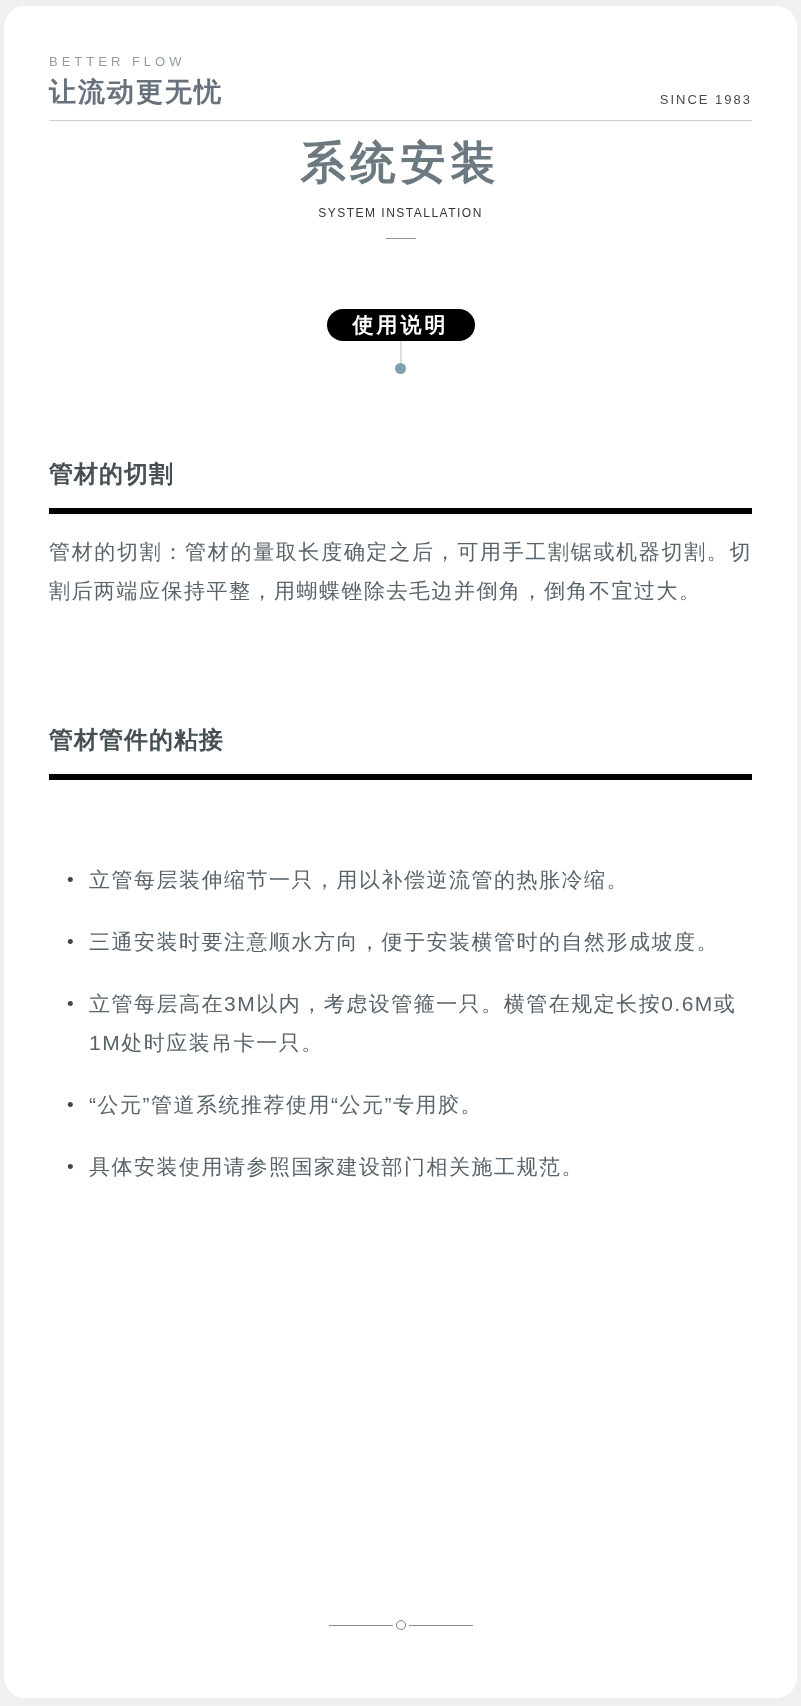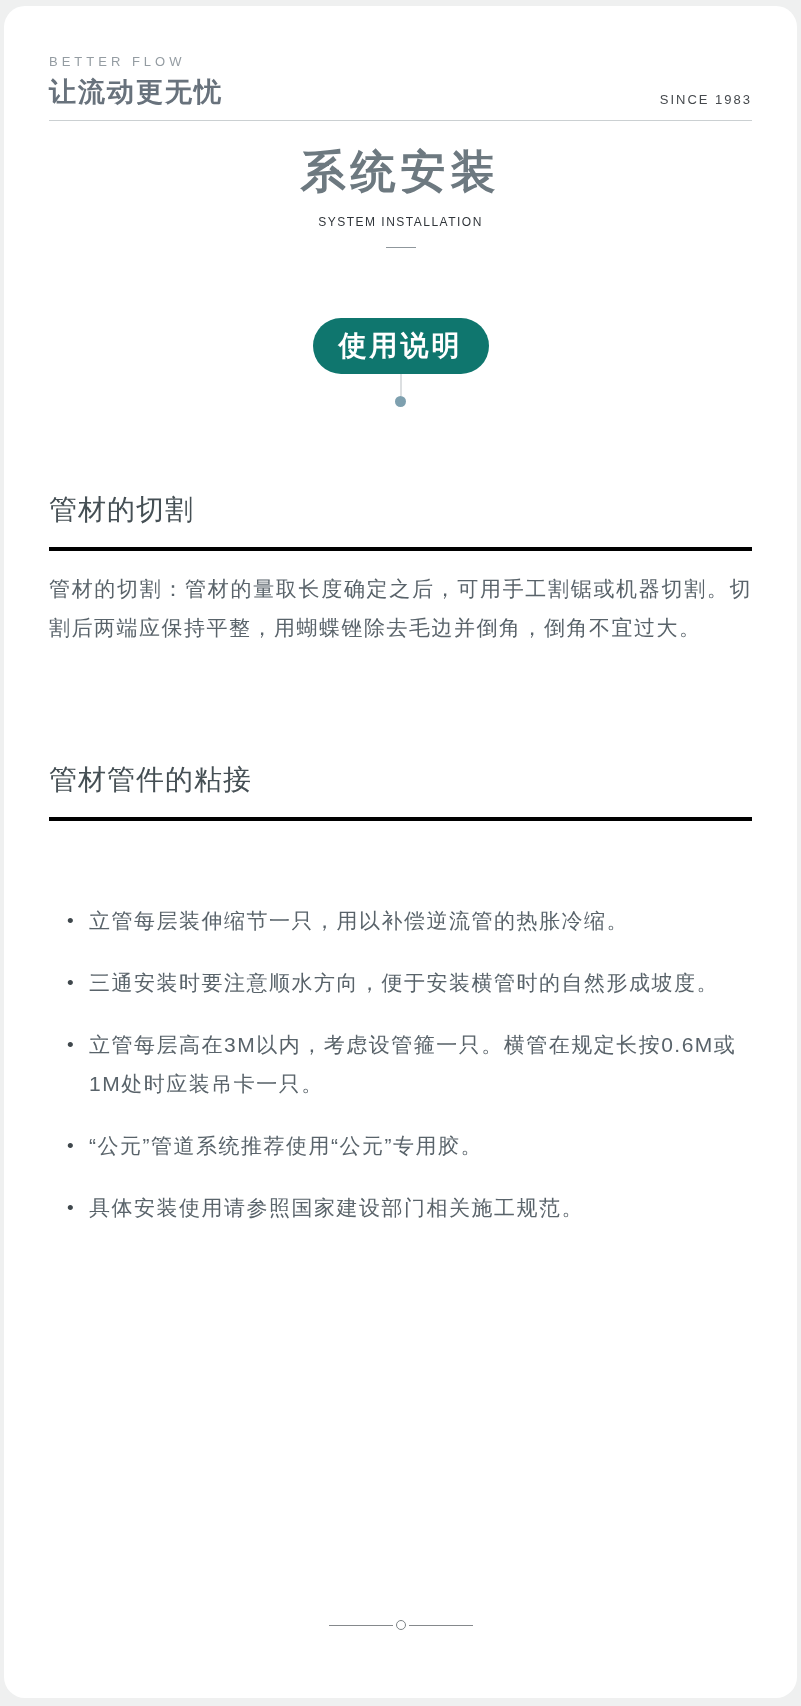--- a/index.html
+++ b/index.html
@@ -31,45 +31,45 @@
   .tagline{
     font-size:13px;letter-spacing:4px;color:#949ca2;margin-bottom:5px;
   }
   .logo{
     font-size:27px;font-weight:700;color:#68727c;letter-spacing:2px;
   }
   .since{
     font-size:13px;letter-spacing:2px;color:#45494d;padding-bottom:3px;
   }
   
-  .hero{text-align:center;margin-top:21px;}
+  .hero{text-align:center;margin-top:12px;}
   .hero h1{
     margin:0;font-size:45px;font-weight:700;color:#6d7980;letter-spacing:5px;
   }
   .subtitle{
     margin-top:13px;font-size:12px;letter-spacing:1.5px;color:#30353a;
   }
   .hero-divider{
     width:30px;height:1px;background:#8f979c;margin:18px auto 0 auto;
   }
   
   .badge-wrap{display:flex;flex-direction:column;align-items:center;margin-top:70px;}
   .badge{
-    background:#0f766e;color:#ffffff;
-    font-size:28px;font-weight:700;letter-spacing:3px;
-    padding:15px 26px;border-radius:30px;line-height:26px;
+    background:#000000;color:#ffffff;
+    font-size:21px;font-weight:700;letter-spacing:3px;
+    padding:3px 26px;border-radius:30px;line-height:26px;
   }
   .connector{width:2px;height:22px;background:#dcdfe1;}
   .dot{width:11px;height:11px;border-radius:50%;background:#7ea0af;}
   
   .content-section{margin-top:84px;}
   .content-section.second{margin-top:114px;}
   .content-section h2{
-    margin:0;font-size:28px;font-weight:400;color:#454f54;letter-spacing:1px;
-    padding-bottom:18px;border-bottom:4px solid #000000;
+    margin:0;font-size:24px;font-weight:700;color:#454f54;letter-spacing:1px;
+    padding-bottom:18px;border-bottom:6px solid #000000;
   }
   .content-section p{
     margin:18px 0 0 0;
     font-size:21px;line-height:39px;letter-spacing:1.5px;
     color:#59636a;text-align:justify;
   }
   
   .notes{
     list-style:none;margin:80px 0 0 0;padding:0 0 0 18px;
   }

